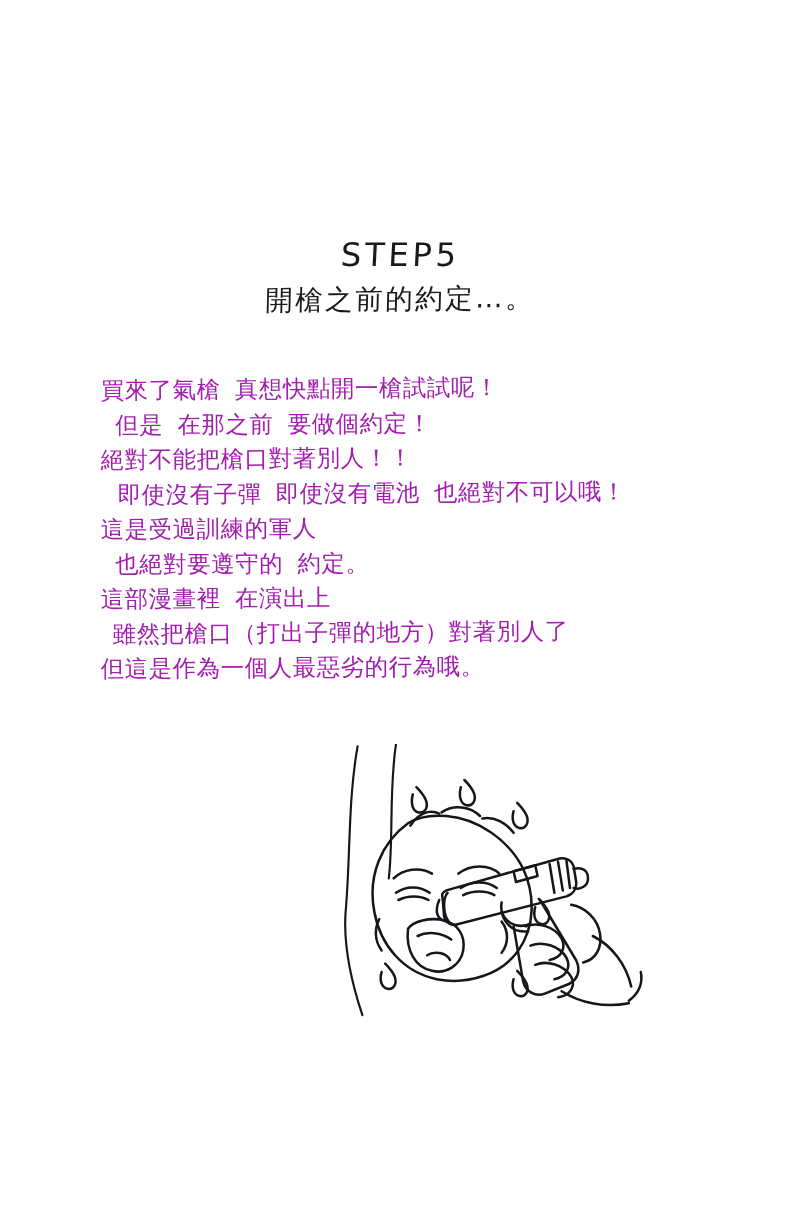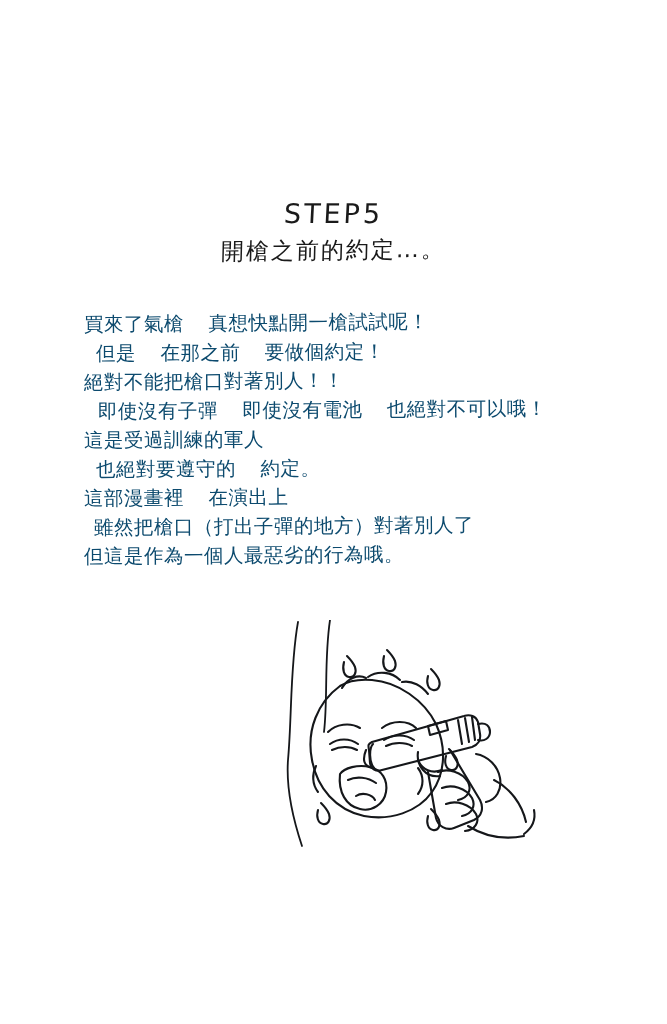--- a/index.html
+++ b/index.html
@@ -49,24 +49,24 @@
     line-height: 1.2;
     transform: skewX(-2deg) rotate(-0.6deg);
   }
 
   
   .body-text {
     position: absolute;
     top: 312px;
     left: 84px;
     width: 520px;
-    font-family: Liberation Mono, monospace;
+    font-family: Liberation Sans, sans-serif;
     font-size: 19.5px;
     line-height: 29px;
-    color: #0c4a6e;
+    color: #a21caf;
     letter-spacing: 0.5px;
   }
   .body-text .line {
     white-space: pre;
     transform-origin: left center;
   }
   .line.i1 { margin-left: 0px;  transform: rotate(-0.5deg); }
   .line.i2 { margin-left: 12px; transform: rotate(-0.4deg); }
   .line.i3 { margin-left: 0px;  transform: rotate(-0.5deg); }
   .line.i4 { margin-left: 14px; transform: rotate(-0.4deg); }

